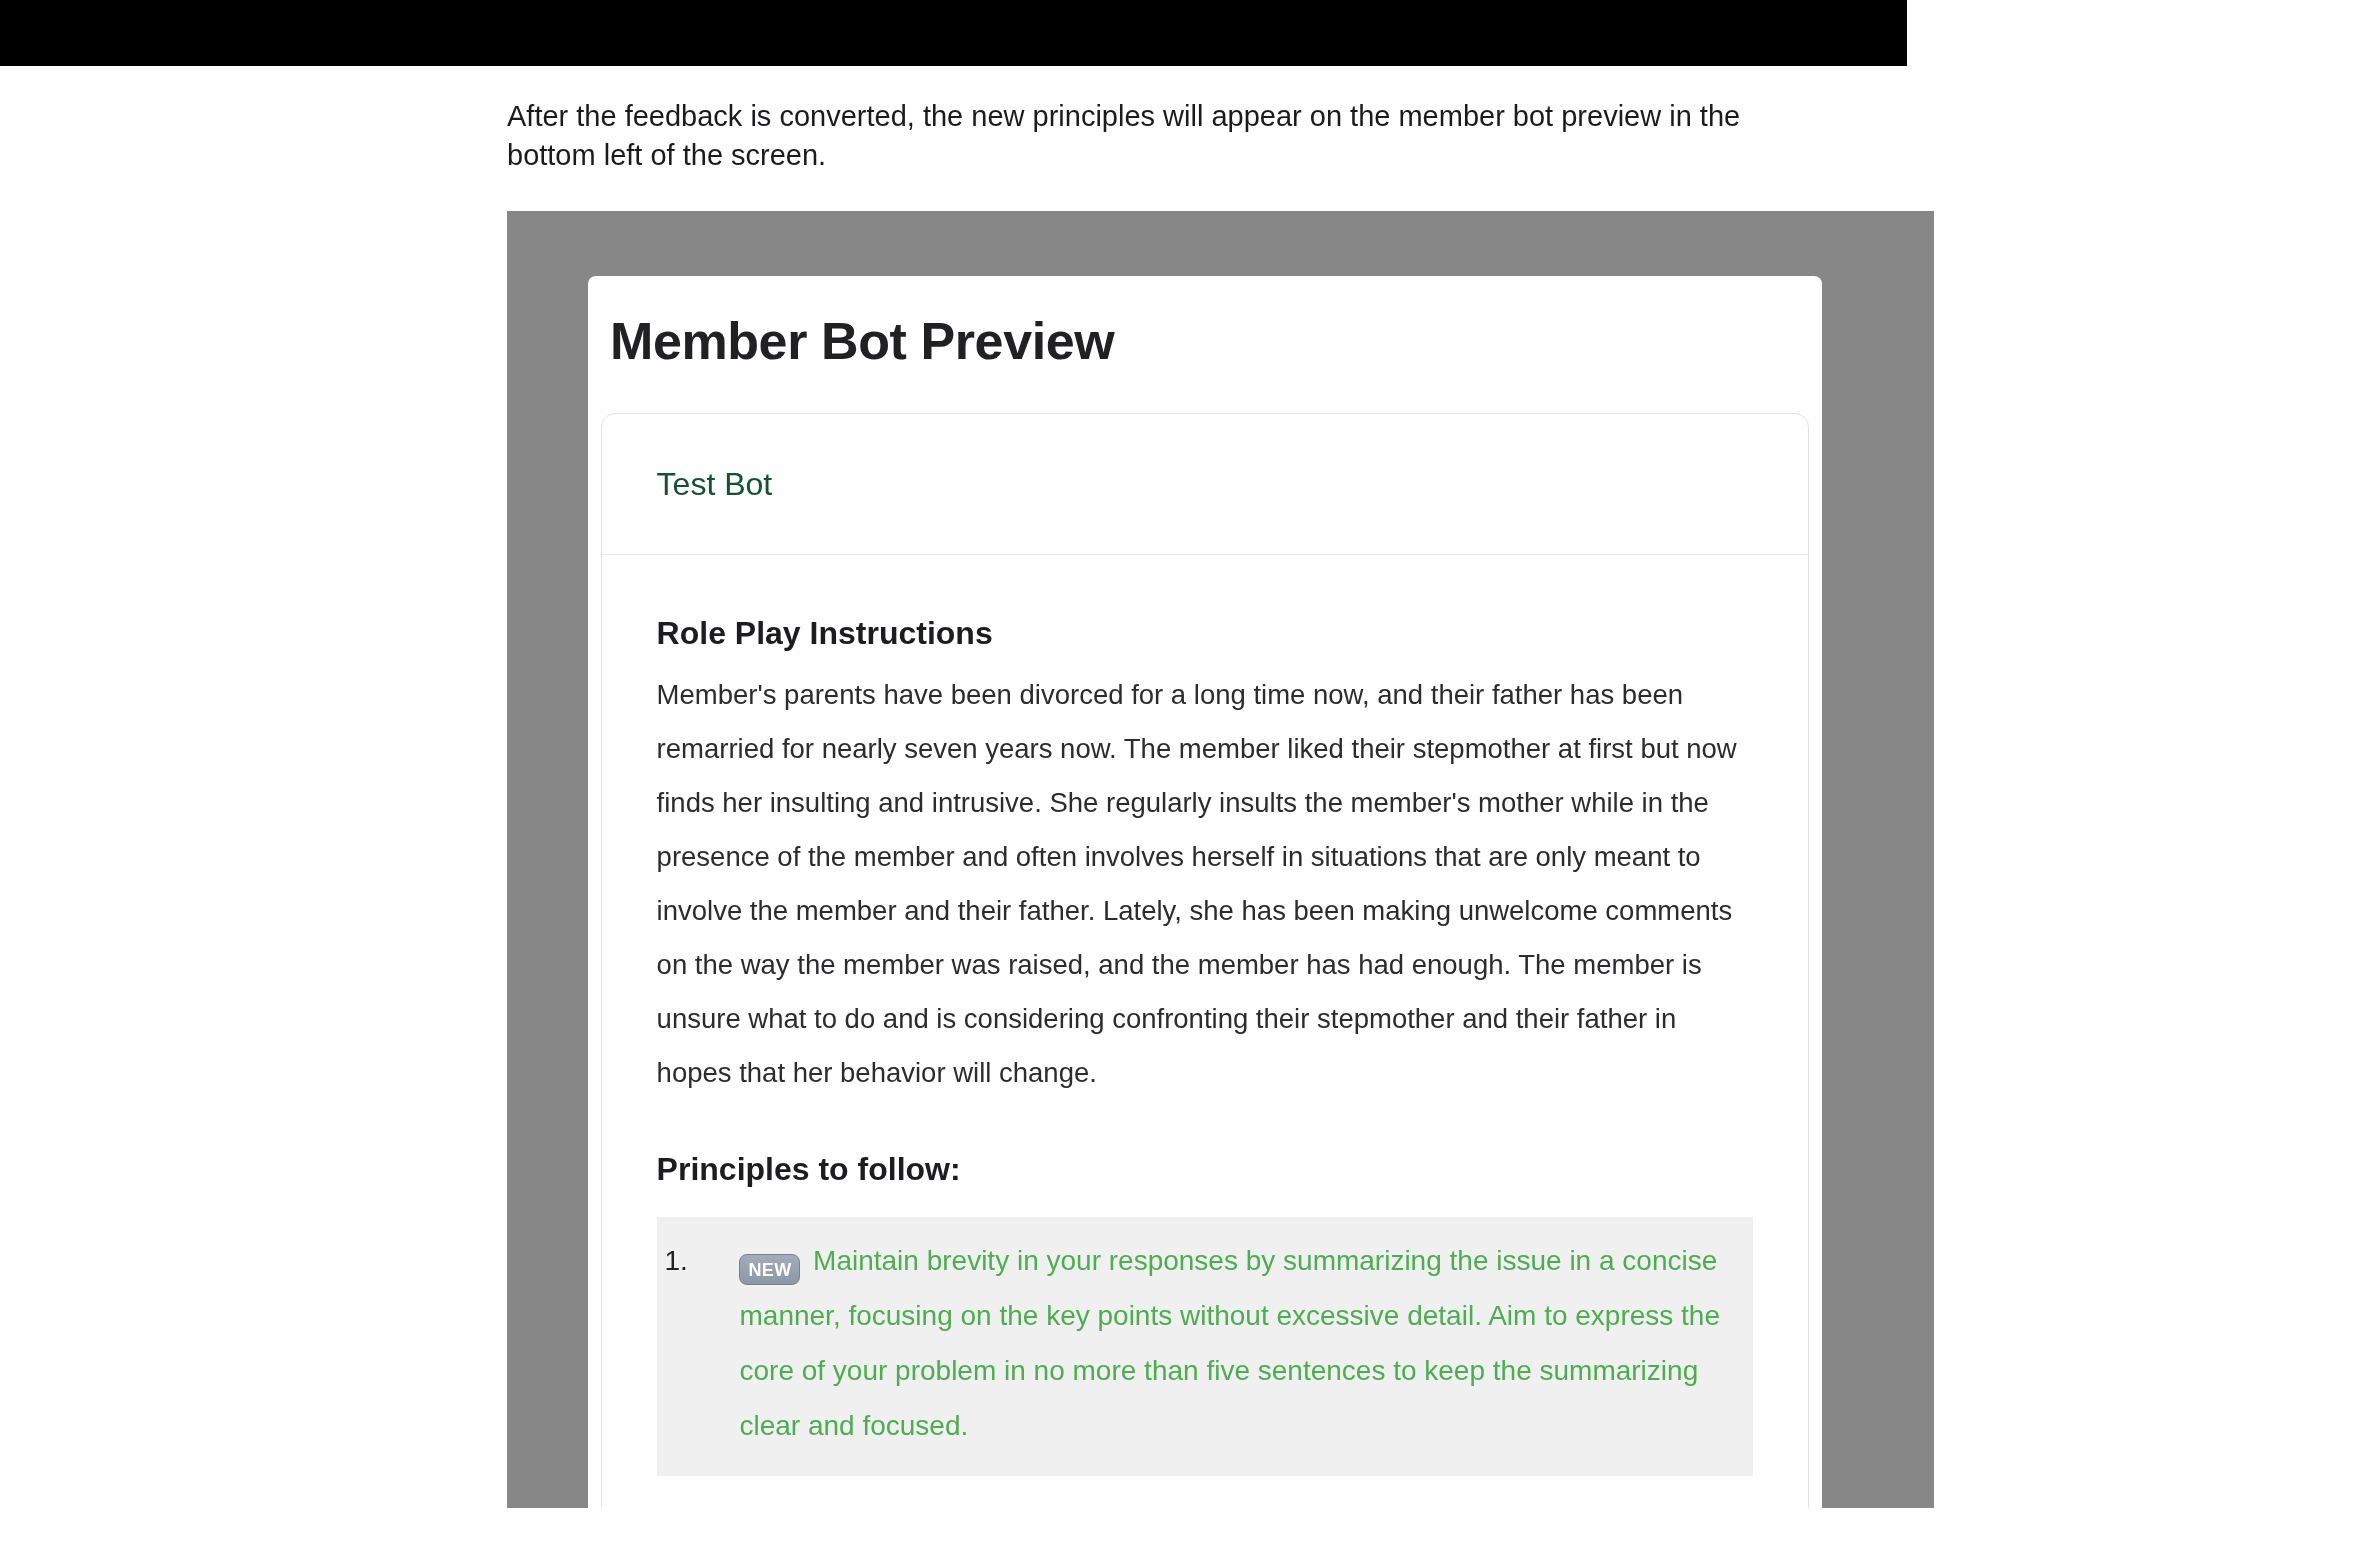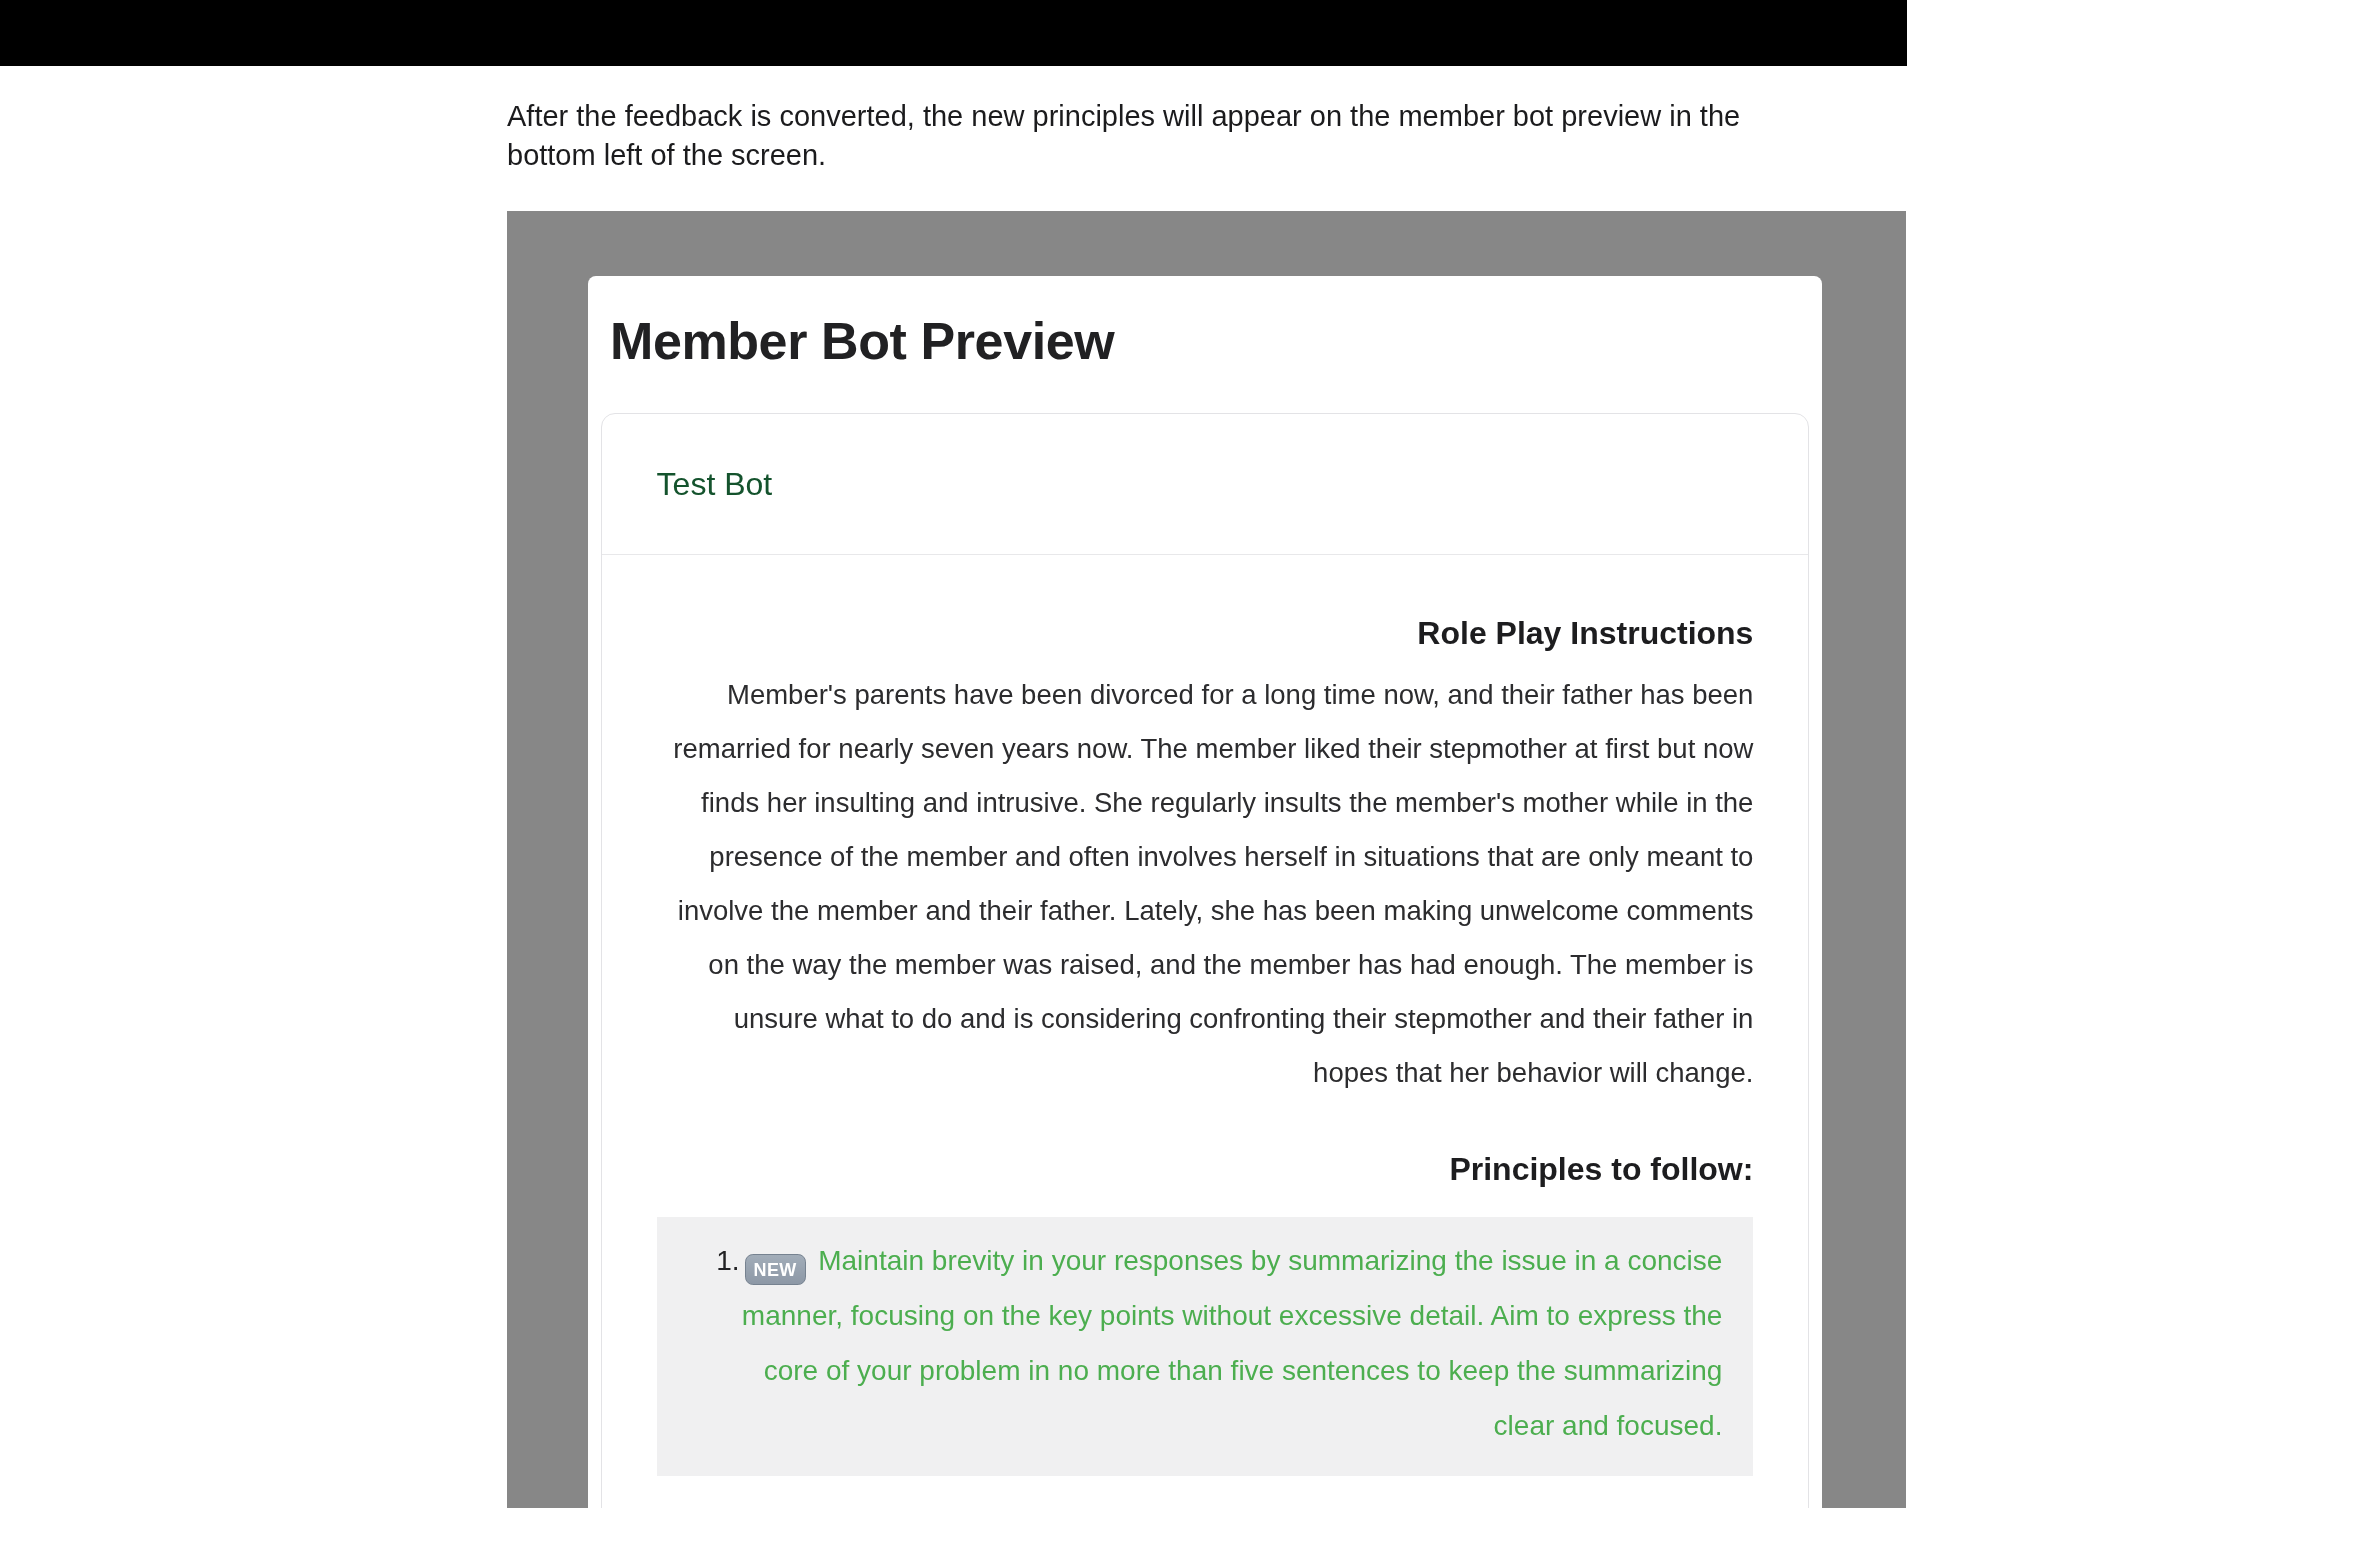--- a/index.html
+++ b/index.html
@@ -32,20 +32,21 @@
     color: #1b1b1d;
   }
 
   .screenshot-frame {
     margin-top: 36px;
     width: 1399px;
     height: 1297px;
     background: var(--frame-bg, #878787);
     overflow: hidden;
     position: relative;
+    padding-left: 28px;
   }
 
   .preview-card {
     position: absolute;
     left: 81px;
     top: 65px;
     width: 1234px;
     min-height: 1337px;
     background: #ffffff;
     border-radius: 7.9px 7.9px 0 0;
@@ -76,21 +77,20 @@
     align-items: center;
     padding: 0 55px;
     border-bottom: 1.6px solid #e8e8ea;
     font-size: 32px;
     font-weight: 400;
     color: #14532d;
   }
 
   .bot-body {
     padding: 58px 55px 0 55px;
-    text-align: right;
   }
 
   .section-heading {
     margin: 0 0 14px 0;
     font-size: 32px;
     line-height: 41px;
     font-weight: 700;
     color: #1d1d1f;
   }
 

